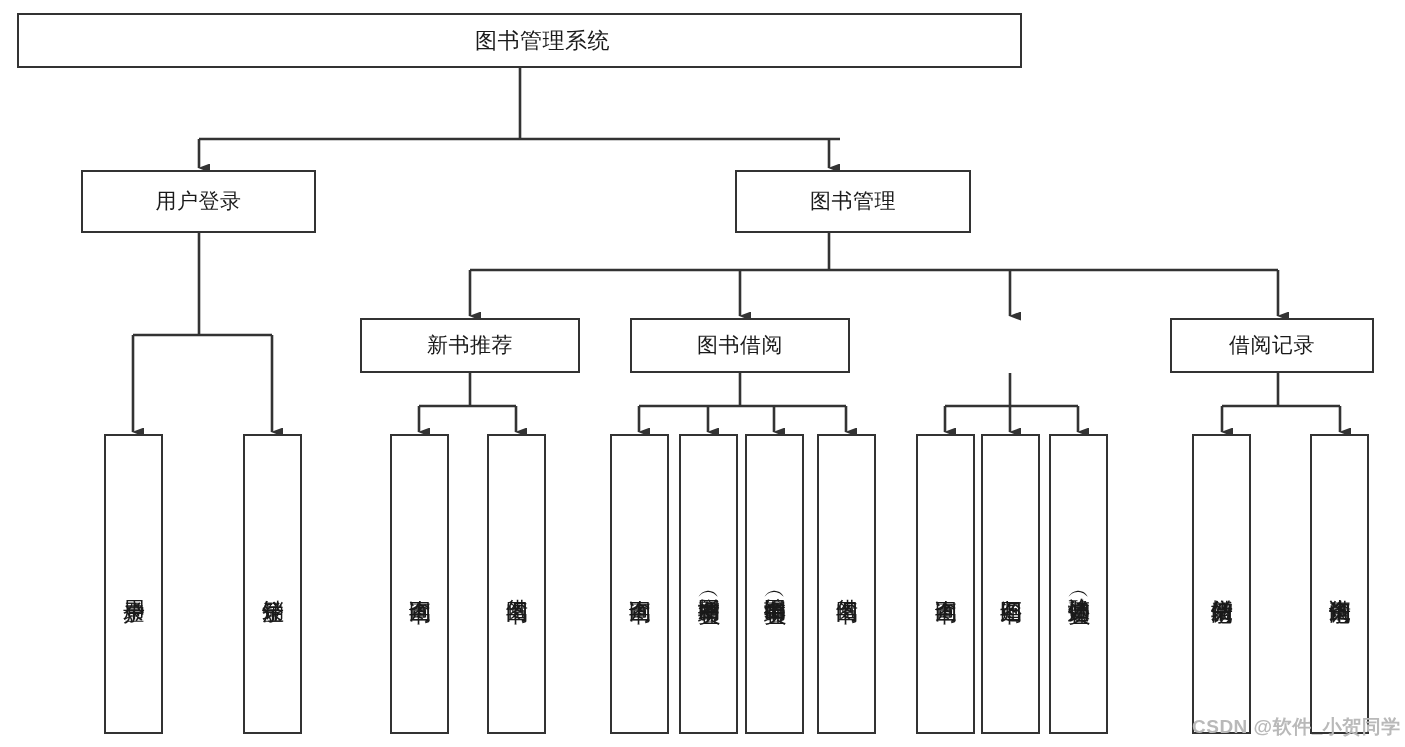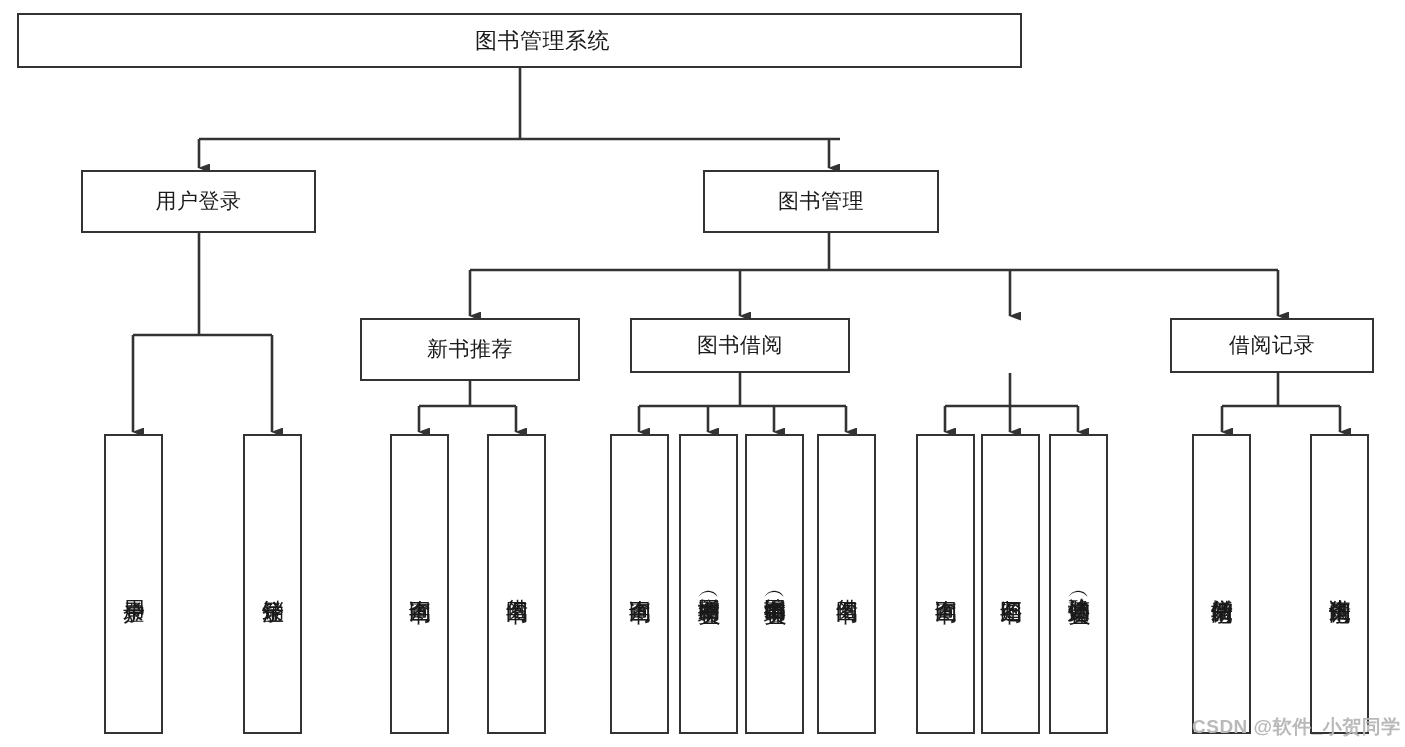--- a/index.html
+++ b/index.html
@@ -124,25 +124,25 @@
     </g>
   </svg>
 
   <div class="node horiz root" style="left:17px; top:13px; width:1005px; height:55px;padding-left:46px;">
     <span class="label">图书管理系统</span>
   </div>
 
   <div class="node horiz" style="left:81px; top:170px; width:235px; height:63px;">
     <span class="label">用户登录</span>
   </div>
-  <div class="node horiz" style="left:703px; top:170px; width:236px; height:63px;">
+  <div class="node horiz" style="left:735px; top:170px; width:236px; height:63px;">
     <span class="label">图书管理</span>
   </div>
 
-  <div class="node horiz" style="left:360px; top:318px; width:220px; height:63px;">
+  <div class="node horiz" style="left:360px; top:318px; width:220px; height:55px;">
     <span class="label">新书推荐</span>
   </div>
   <div class="node horiz" style="left:630px; top:318px; width:220px; height:55px;">
     <span class="label">图书借阅</span>
   </div>
   <div class="node horiz" style="left:1170px; top:318px; width:204px; height:55px;">
     <span class="label">借阅记录</span>
   </div>
 
   <div class="node vert" style="left:104px; top:434px; width:59px; height:300px;">

